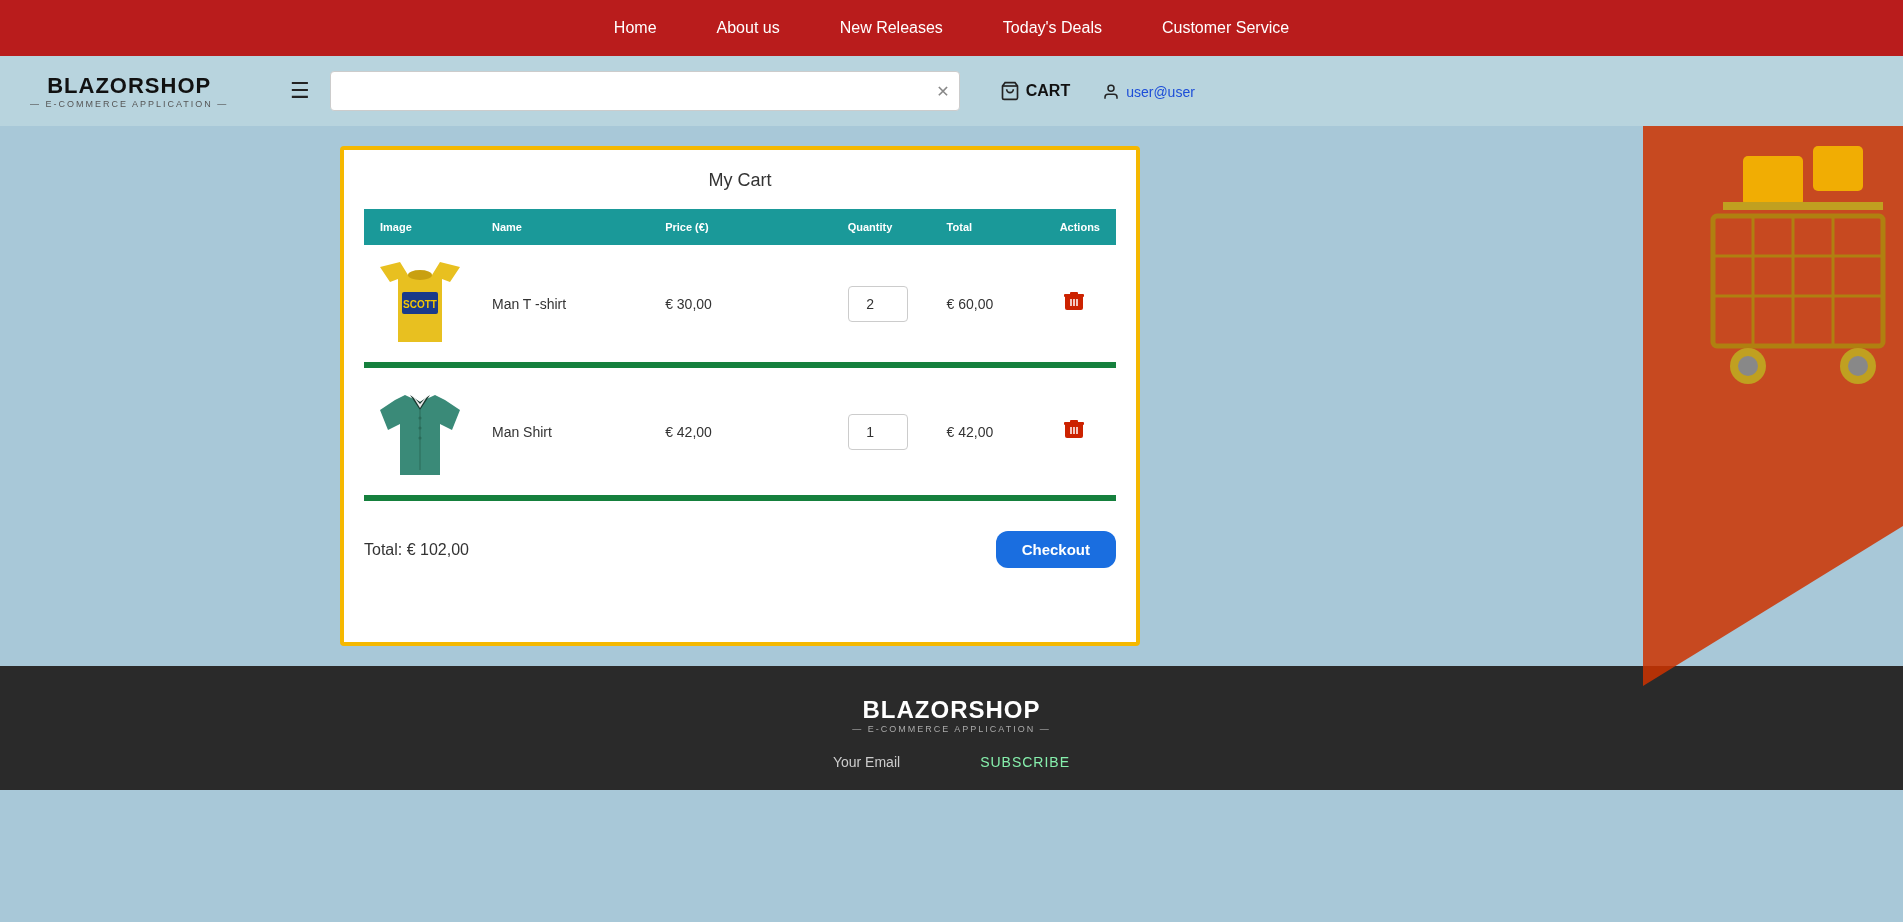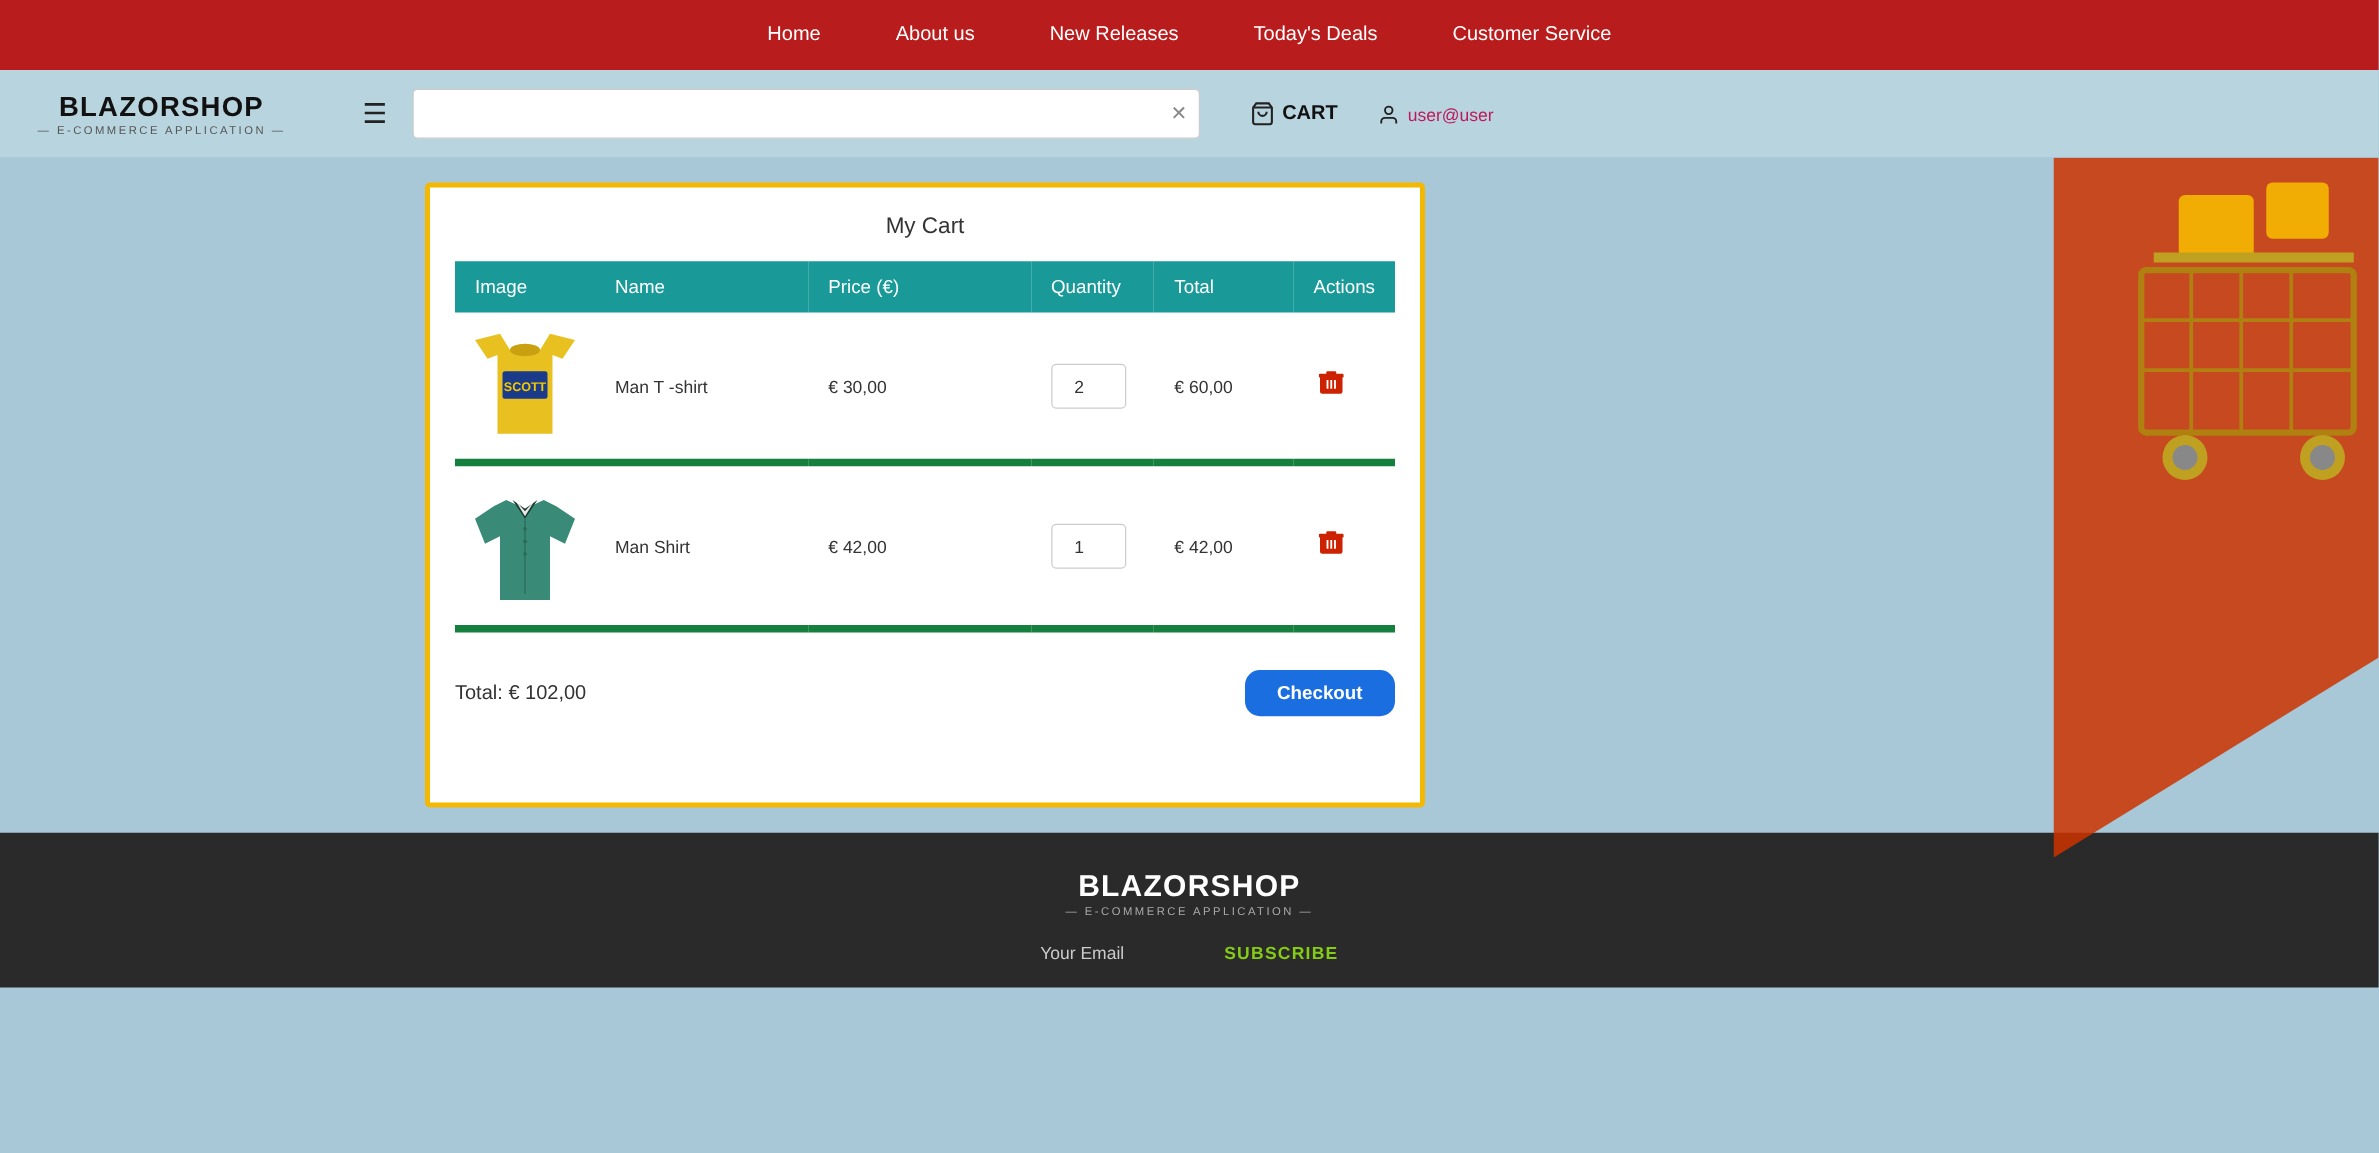--- a/index.html
+++ b/index.html
@@ -99,21 +99,21 @@
       font-weight: 700;
       color: #111;
       cursor: pointer;
       text-decoration: none;
     }
     .user-btn {
       display: flex;
       align-items: center;
       gap: 6px;
       font-size: 14px;
-      color: #be185d;
+      color: #1d4ed8;
       cursor: pointer;
     }
 
     
     .main-content {
       display: flex;
       padding: 20px 0;
       min-height: 540px;
       background: #a8c8d8;
       position: relative;
@@ -141,22 +141,22 @@
     
     .cart-table {
       width: 100%;
       border-collapse: collapse;
     }
     .cart-table thead tr {
       background: #1a9999;
     }
     .cart-table thead th {
       color: #fff;
-      font-size: 15px;
-      font-weight: 400;
+      font-size: 11px;
+      font-weight: 700;
       padding: 12px 16px;
       text-align: left;
     }
     .cart-table thead th.col-qty,
     .cart-table thead th.col-total,
     .cart-table thead th.col-actions {
       text-align: left;
     }
     .cart-table tbody tr {
       border-bottom: 6px solid #15803d;
@@ -249,23 +249,23 @@
       display: flex;
       justify-content: center;
       gap: 80px;
       margin-top: 16px;
     }
     .footer-email-label {
       color: #ccc;
       font-size: 14px;
     }
     .footer-subscribe {
-      color: #84cc16;
-      font-size: 14px;
-      font-weight: 700;
+      color: #86efac;
+      font-size: 14px;
+      font-weight: 400;
       cursor: pointer;
       letter-spacing: 1px;
     }
   </style>
 </head>
 <body>
 
 <nav class="top-nav">
   <a>Home</a>
   <a>About us</a>

